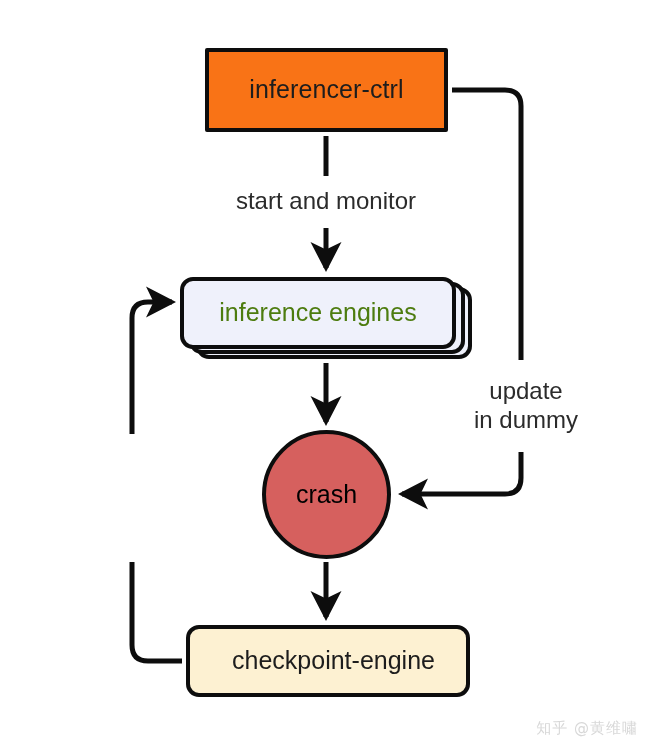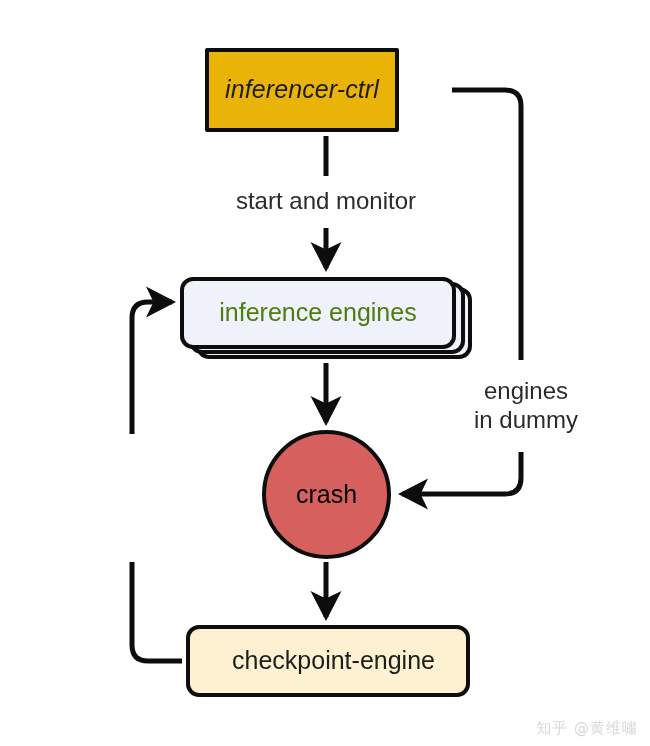--- a/index.html
+++ b/index.html
@@ -45,26 +45,25 @@
   .node-label {
     display: block;
     line-height: 1.1;
     white-space: nowrap;
   }
 
   
   #node-inferencer-ctrl {
     left: 205px;
     top: 48px;
-    width: 194px;
+    width: 243px;
     height: 84px;
-    background: #eab308;
+    background: #f97316;
     border: 4px solid #0d0d0d;
     border-radius: 2px;
-    font-style: italic;
   }
   #node-inferencer-ctrl .node-label {
     font-size: 25px;
     letter-spacing: 0.1px;
   }
 
   
   #node-inference-engines {
     left: 180px;
     top: 277px;
@@ -221,19 +220,19 @@
   <div class="node" id="node-crash">
     <span class="node-label">crash</span>
   </div>
 
   <div class="node" id="node-checkpoint-engine">
     <span class="node-label">checkpoint-engine</span>
   </div>
 
   <div class="edge-label" id="edge-label-start-monitor">start and monitor</div>
 
-  <div class="edge-label" id="edge-label-restart-dummy">engines
+  <div class="edge-label" id="edge-label-restart-dummy">update
 in dummy</div>
 
 
   <div id="watermark">知乎 @黄维嘯</div>
 
 </div>
 
 </body></html>

